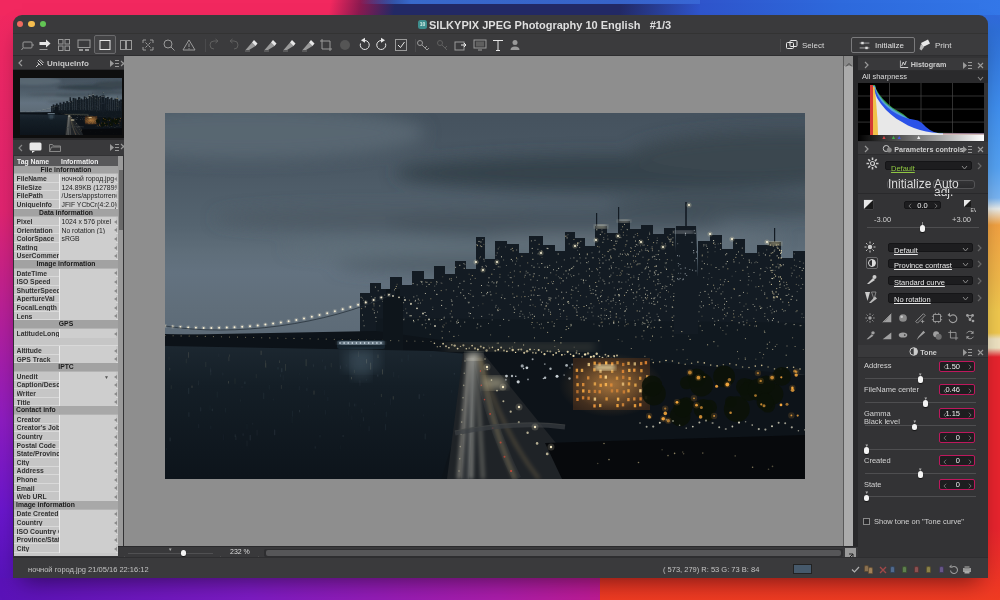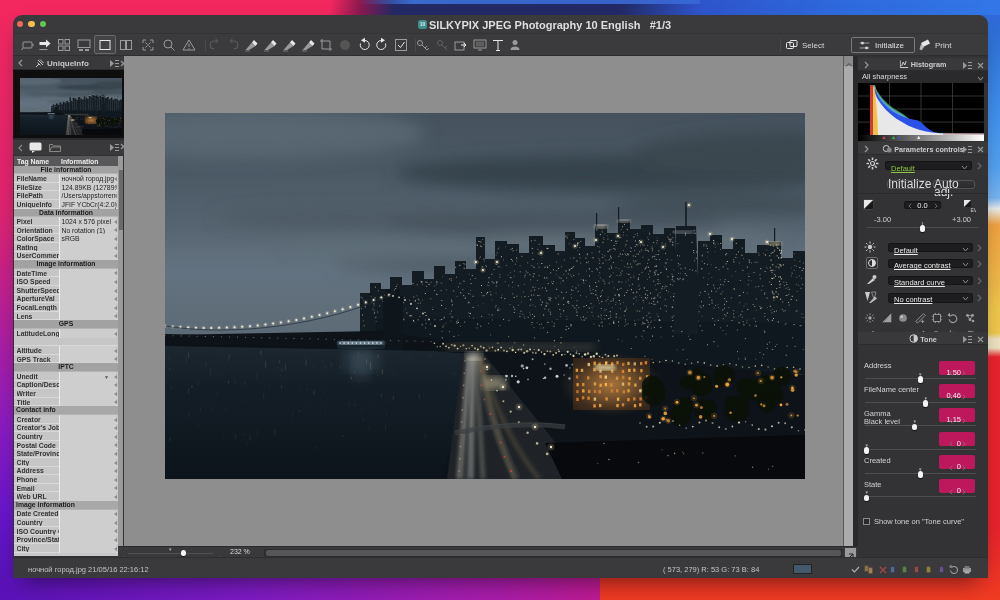--- a/index.html
+++ b/index.html
@@ -60,21 +60,21 @@
 .ddbox svg.ch {position:absolute;right:3px;top:2.5px;}
 .exp {color:#6a6a6a;font-size:6px;}
 .btn {background:linear-gradient(#343436,#2a2a2c);border:1px solid #545456;border-radius:3px;color:#dcdcdc;font-size:12px;text-align:left;}
 .vbox {background:#1d1d1f;border:1px solid #151517;border-radius:2px;color:#ececec;font-size:7.5px;text-align:center;}
 .vbox span {position:absolute;top:1px;}
 .vbox .la {left:2.5px;} .vbox .ra {right:2.5px;}
 .slbl {color:#d0d0d0;font-size:7.5px;}
 .track {height:1px;background:#1c1c1e;border-bottom:1px solid #4e4e50;}
 .gri {position:absolute;}
 .tl {left:6px;color:#d2d2d2;font-size:7.5px;white-space:nowrap;}
-.tv {left:81px;width:36px;height:11px;background:#1d1d1f;border:7px solid #be185d;border-radius:2px;color:#ececec;font-size:7.5px;text-align:right;padding-right:7px;line-height:10px;}
+.tv {left:81px;width:36px;height:11px;background:#1d1d1f;border:1px solid #be185d;border-radius:2px;color:#ececec;font-size:7.5px;text-align:right;padding-right:14px;line-height:10px;}
 .tv span {position:absolute;top:1.5px;}
 .tv .la {left:2.5px;} .tv .ra {right:2.5px;}
 .ttrack {left:7px;width:111px;height:1px;background:#1c1c1e;border-bottom:1px solid #4e4e50;}
 .tmark {position:absolute;color:#aaa;font-size:4.5px;line-height:4px;}
 .thumb2 {position:absolute;width:5px;height:6.5px;background:#f4f4f4;border-radius:2.5px 2.5px 2px 2px;box-shadow:0 1px 1px rgba(0,0,0,0.6);}
 .sicon {position:absolute;}
 </style></head><body>
 <div id="bg"></div>
 <div id="bgb"></div>
 <div id="bgr"></div>
@@ -2685,21 +2685,21 @@
         <svg class="ch" width="7" height="5" viewBox="0 0 7 5">
           <path d="M1 1 L3.5 4 L6 1" stroke="#888" fill="none"></path>
         </svg>
       </div>
       <div class="exp" style="left:119px;top:188px"><svg width="5" height="8" viewBox="0 0 5 8">
           <path d="M1 1 L4 4 L1 7" stroke="#666" fill="none" stroke-width="1.2"></path>
         </svg></div>
     <div style="left:8px;top:200.5px;width:12px;height:12px;border:1px solid #6a6a6c;border-radius:2px;background:#2e2e30"></div>
     <div style="left:10px;top:202.5px;width:8px;height:8px;border-radius:50%;border:1px solid #ddd;background:linear-gradient(90deg,#2e2e30 50%,#ddd 50%)"></div>
     <div class="ddbox" style="left:30px;top:202.8px;width:85px;height:9.5px">
-        <u>Average contrast</u>
+        <u>Province contrast</u>
         <svg class="ch" width="7" height="5" viewBox="0 0 7 5">
           <path d="M1 1 L3.5 4 L6 1" stroke="#888" fill="none"></path>
         </svg>
       </div>
       <div class="exp" style="left:119px;top:204px"><svg width="5" height="8" viewBox="0 0 5 8">
           <path d="M1 1 L4 4 L1 7" stroke="#666" fill="none" stroke-width="1.2"></path>
         </svg></div>
     <svg style="left:8px;top:218px" width="11" height="11" viewBox="0 0 11 11">
         <path d="M1 10 L7 4 L9 6 L3 10 Z" fill="#ccc"></path>
         <circle cx="8.5" cy="3" r="2" fill="#ccc"></circle>
@@ -2712,21 +2712,21 @@
       </div>
       <div class="exp" style="left:119px;top:221px"><svg width="5" height="8" viewBox="0 0 5 8">
           <path d="M1 1 L4 4 L1 7" stroke="#666" fill="none" stroke-width="1.2"></path>
         </svg></div>
     <svg style="left:6px;top:234.5px" width="14" height="13" viewBox="0 0 14 13">
         <path d="M1 1 L6 1 L3.5 10 Z" fill="#ccc"></path>
         <path d="M7.5 1 L12 1 L10 8 Z" fill="none" stroke="#999" stroke-width="0.8"></path>
         <path d="M5 12 L11 5.5 L13 7.5 L7 12 Z" fill="#bbb"></path>
       </svg>
     <div class="ddbox" style="left:30px;top:236.9px;width:85px;height:10px">
-        <u>No contrast</u>
+        <u>No rotation</u>
         <svg class="ch" width="7" height="5" viewBox="0 0 7 5">
           <path d="M1 1 L3.5 4 L6 1" stroke="#888" fill="none"></path>
         </svg>
       </div>
       <div class="exp" style="left:119px;top:238px"><svg width="5" height="8" viewBox="0 0 5 8">
           <path d="M1 1 L4 4 L1 7" stroke="#666" fill="none" stroke-width="1.2"></path>
         </svg></div>
     <svg class="gri" style="left:6px;top:256px;opacity:0.88" width="12" height="12" viewBox="0 0 14 14">
         <circle cx="7" cy="7" r="2" fill="#b0b0b0"></circle>
         <path d="M7 1.5 v2 M7 10.5 v2 M1.5 7 h2 M10.5 7 h2 M3 3 l1.5 1.5 M9.5 9.5 L11 11 M11 3 L9.5 4.5 M4.5 9.5 L3 11" stroke="#b0b0b0"></path>
@@ -2776,21 +2776,21 @@
         <circle cx="6" cy="6" r="3.5" fill="#b0b0b0"></circle>
         <circle cx="9" cy="9" r="3.5" fill="#777"></circle>
       </svg>
       <svg class="gri" style="left:89.3px;top:272.6px;opacity:0.88" width="12" height="12" viewBox="0 0 14 14">
         <path d="M4 1.5 v9 h9 M1.5 4 h9 v9" stroke="#b0b0b0" fill="none"></path>
       </svg>
       <svg class="gri" style="left:106px;top:272.6px;opacity:0.88" width="12" height="12" viewBox="0 0 14 14">
         <path d="M3 5 a4.5 4.5 0 0 1 8 0 M11 9 a4.5 4.5 0 0 1 -8 0" stroke="#b0b0b0" fill="none"></path>
         <path d="M11 2 v3.5 h-3.5 Z M3 12 v-3.5 h3.5 Z" fill="#b0b0b0"></path>
       </svg>
-    <div class="rphead" style="top:276px">
+    <div class="rphead" style="top:289px">
         <span class="tt"><svg width="9" height="9" viewBox="0 0 9 9">
             <circle cx="4.5" cy="4.5" r="3.8" stroke="#ccc" fill="none"></circle>
             <path d="M4.5 0.7 A3.8 3.8 0 0 1 4.5 8.3 Z" fill="#ccc"></path>
           </svg>Tone</span>
         <span style="right:16px;top:3.5px"><svg width="9" height="7" viewBox="0 0 9 7">
             <path d="M0 0 L4 3.5 L0 7 Z" fill="#999"></path>
             <path d="M5 0.5 h4 M5 3.5 h4 M5 6.5 h4" stroke="#999" stroke-width="1"></path>
           </svg></span>
         <span style="right:4px;top:3.5px"><svg width="7" height="7" viewBox="0 0 7 7">
             <path d="M1 1 L6 6 M6 1 L1 6" stroke="#999" stroke-width="1.1"></path>

